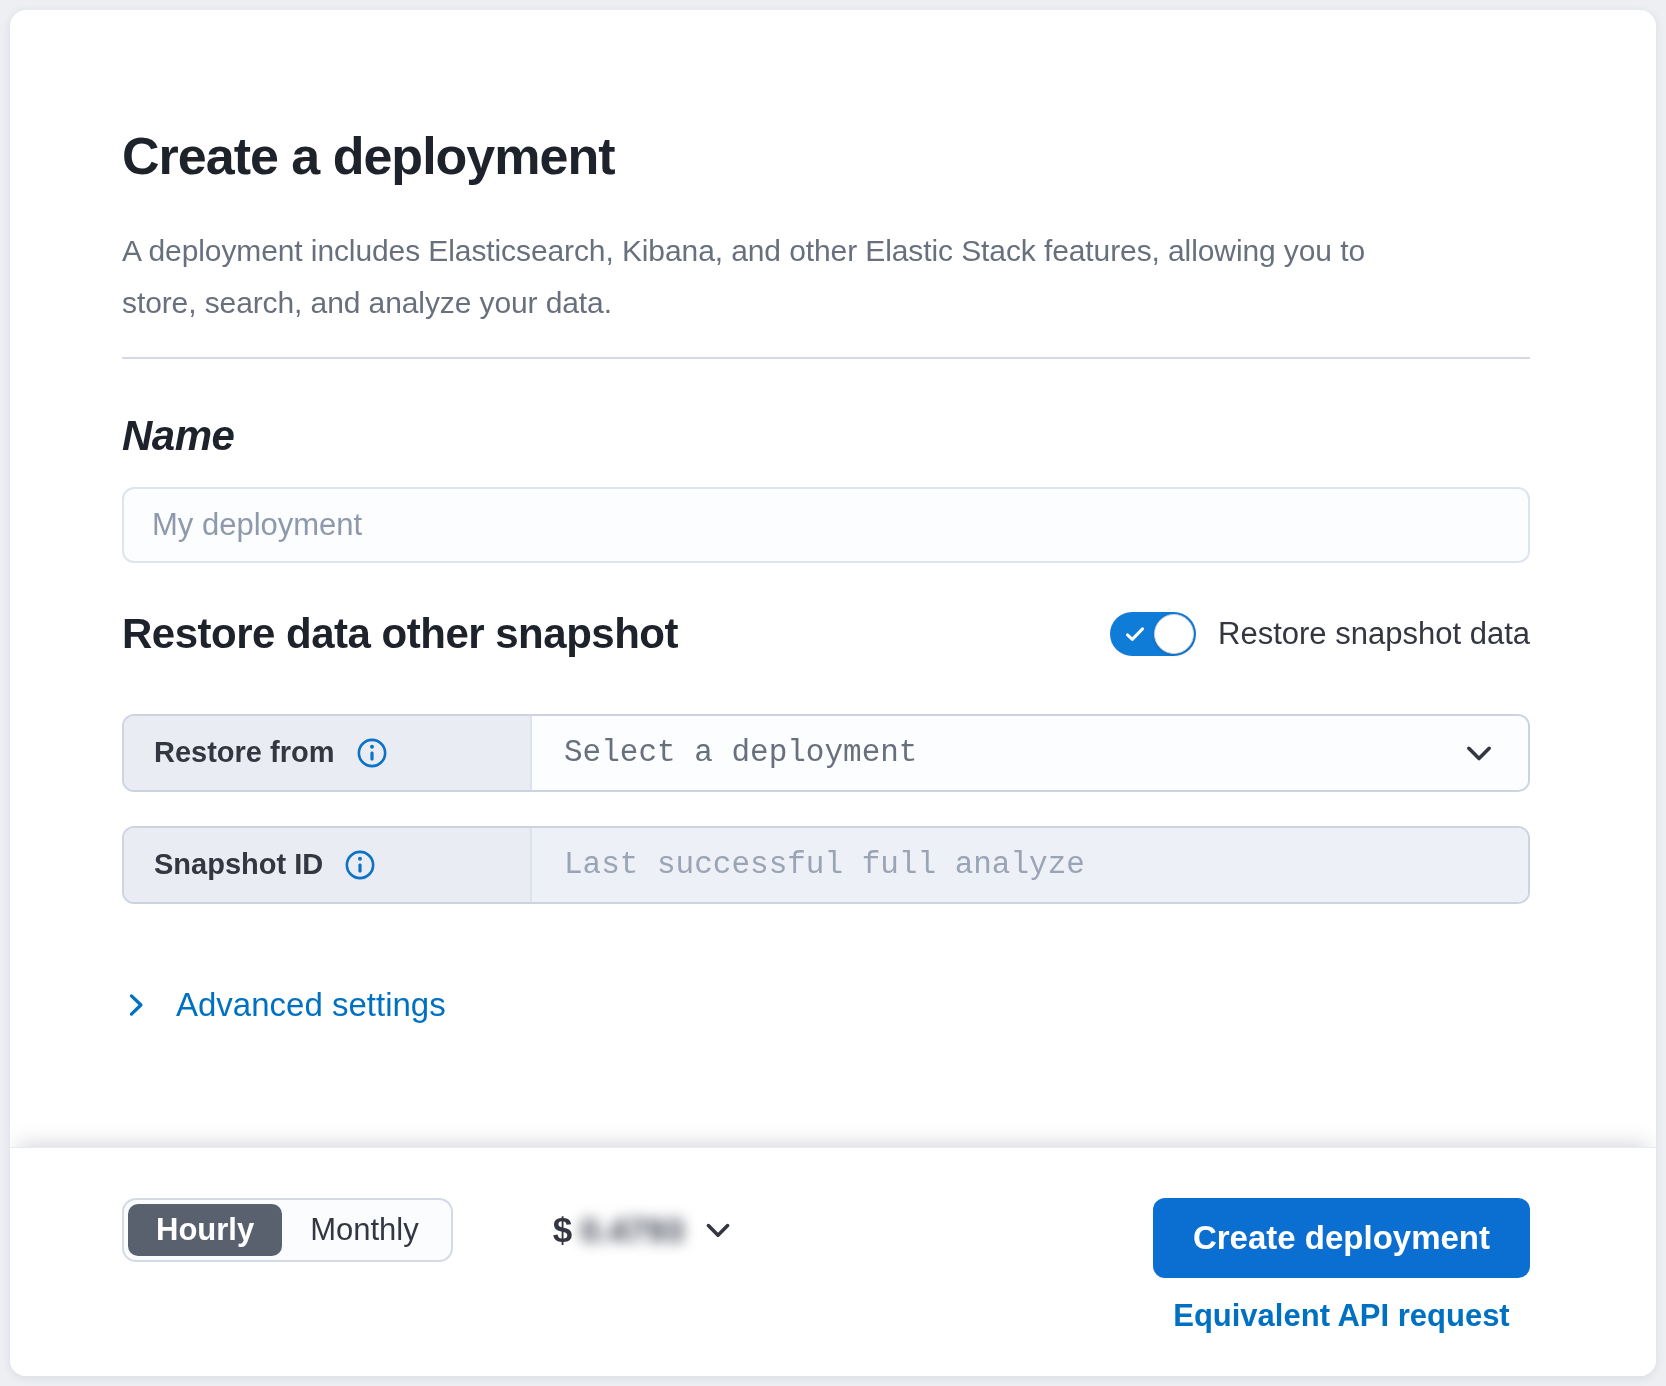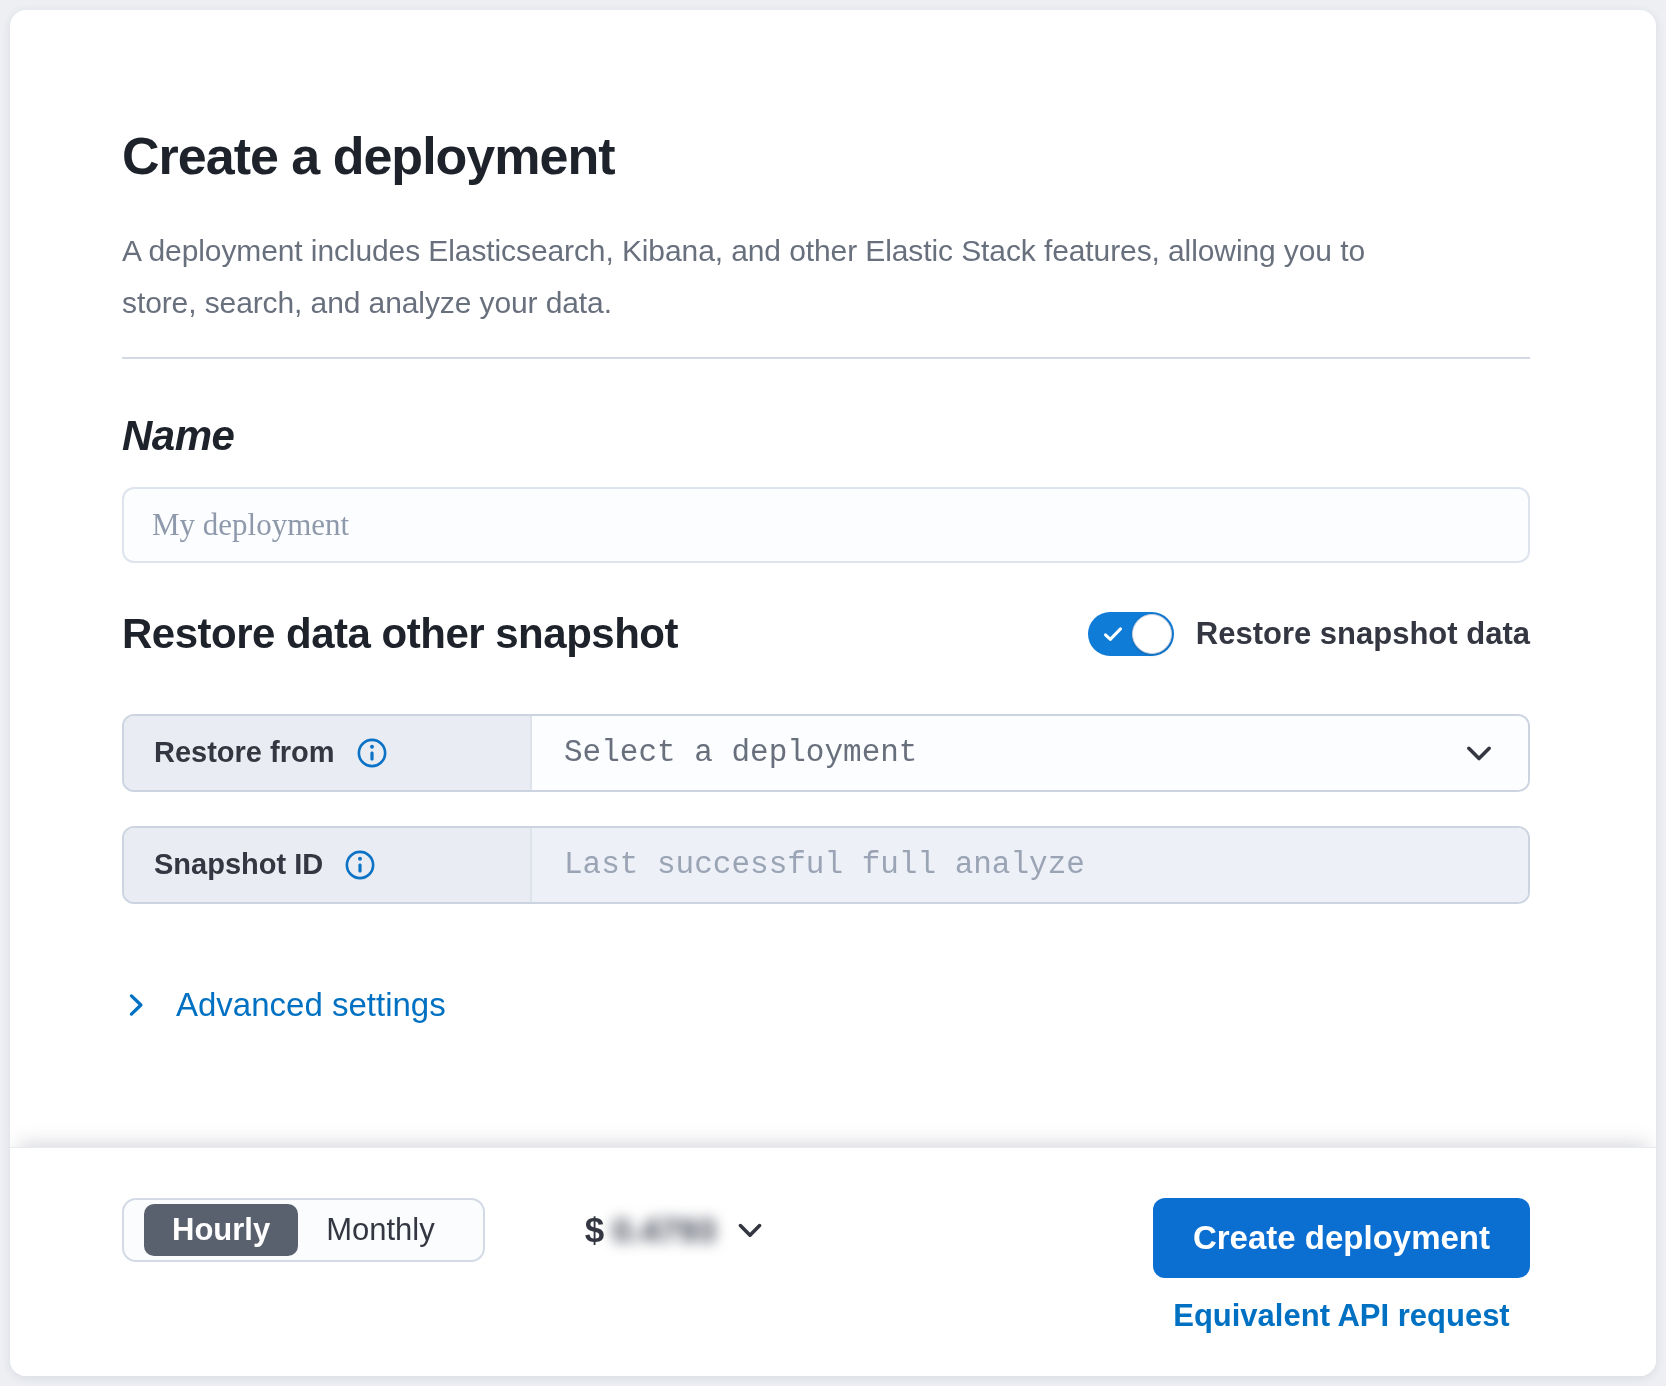--- a/index.html
+++ b/index.html
@@ -42,32 +42,32 @@
     font-size: 42px; font-weight: 700; color: #1d222b;
     letter-spacing: -0.5px; line-height: 1.1;
   }
   .name-heading { margin-top: 54px; font-style: italic; }
   .name-input {
     display: block;
     margin-top: 28px;
     width: 100%; height: 76px;
     border: 2px solid #dee4ee; border-radius: 12px;
     background: #fcfdfe;
-    font-family: Liberation Serif, serif;
+    font-family: Liberation Sans, sans-serif;
     font-size: 31px; color: #343741;
     padding: 0 28px;
     outline: none;
   }
   .name-input::placeholder { color: #8e99ab; }
 
   .section-head-row {
     margin-top: 48px;
     display: flex; align-items: center; justify-content: space-between;
   }
-  .switch-wrap { display: flex; align-items: center; gap: 22px; font-weight: bold; }
+  .switch-wrap { display: flex; align-items: center; gap: 22px; }
   .switch {
     position: relative;
     width: 86px; height: 44px;
     background: #0f7cd8;
     border-radius: 22px;
     cursor: pointer;
     flex: 0 0 auto;
   }
   .switch .check {
     position: absolute; left: 13px; top: 10px;
@@ -133,21 +133,21 @@
     box-shadow: 0 -12px 18px -8px rgba(76,84,99,0.22);
     display: flex; align-items: flex-start;
     padding: 50px 126px 0 112px;
     position: relative;
   }
   .billing-group {
     display: flex; align-items: center;
     height: 64px;
     border: 2px solid #d3dae6; border-radius: 14px;
     background: #fbfcfe;
-    padding: 20px;
+    padding: 4px;
     flex: 0 0 auto;
   }
   .seg {
     height: 52px;
     border: none; background: transparent;
     font-family: "Liberation Sans", sans-serif;
     font-size: 31px; color: #343741;
     padding: 0 28px;
     border-radius: 10px;
     cursor: pointer;

